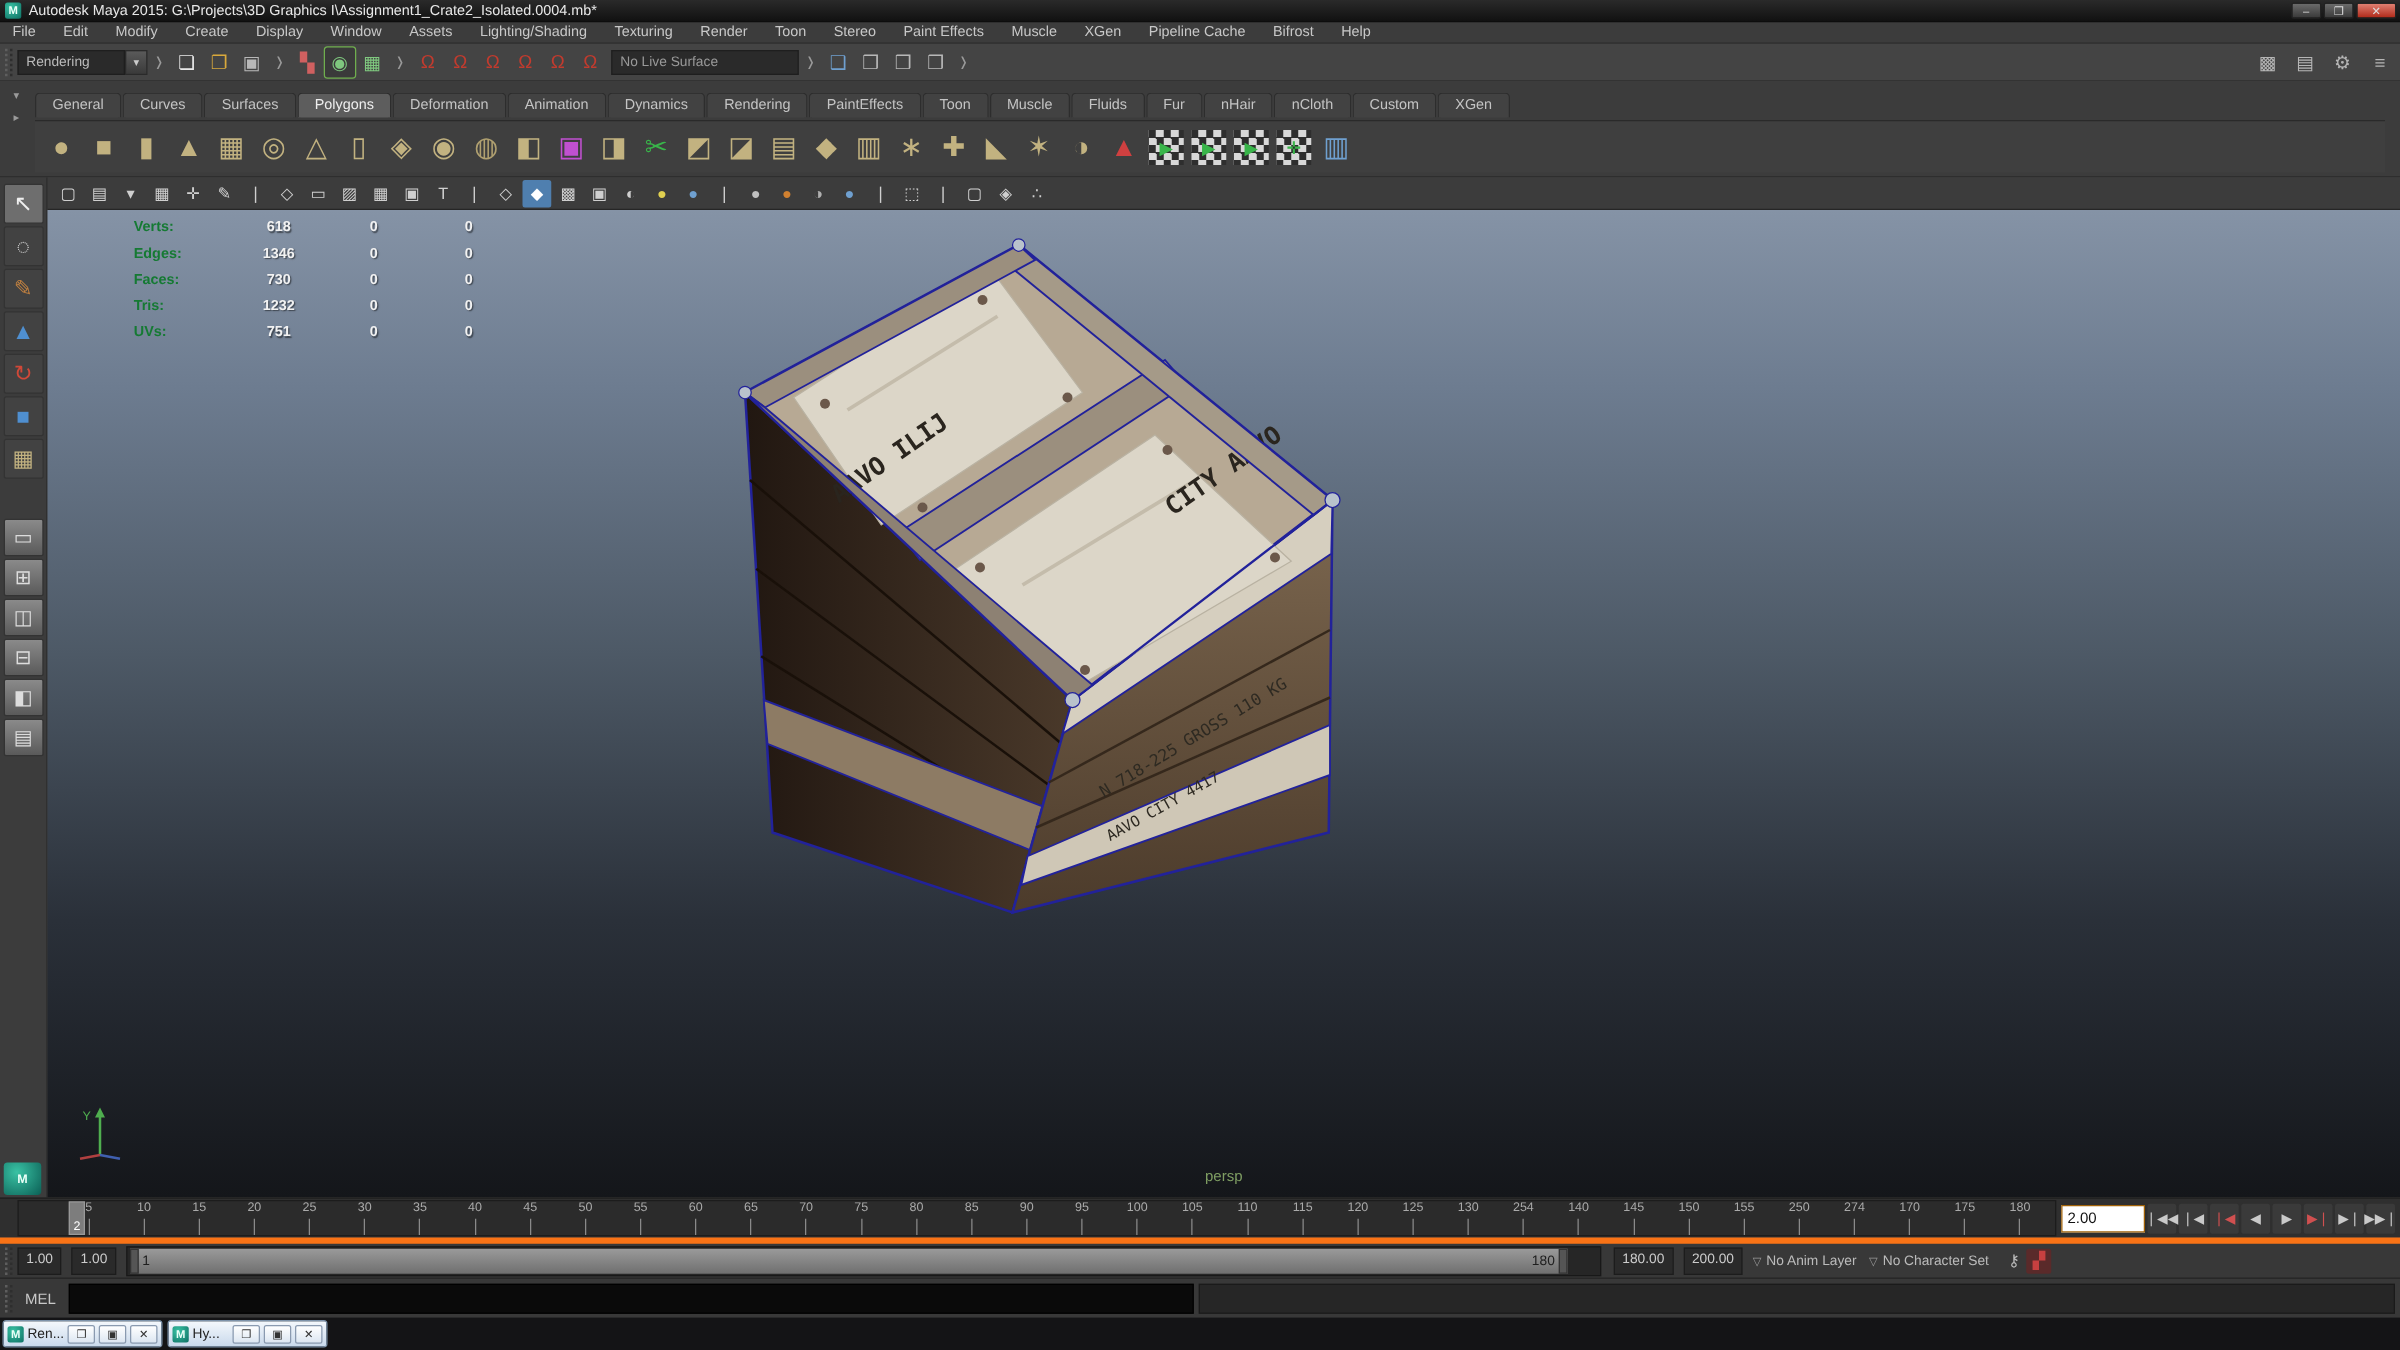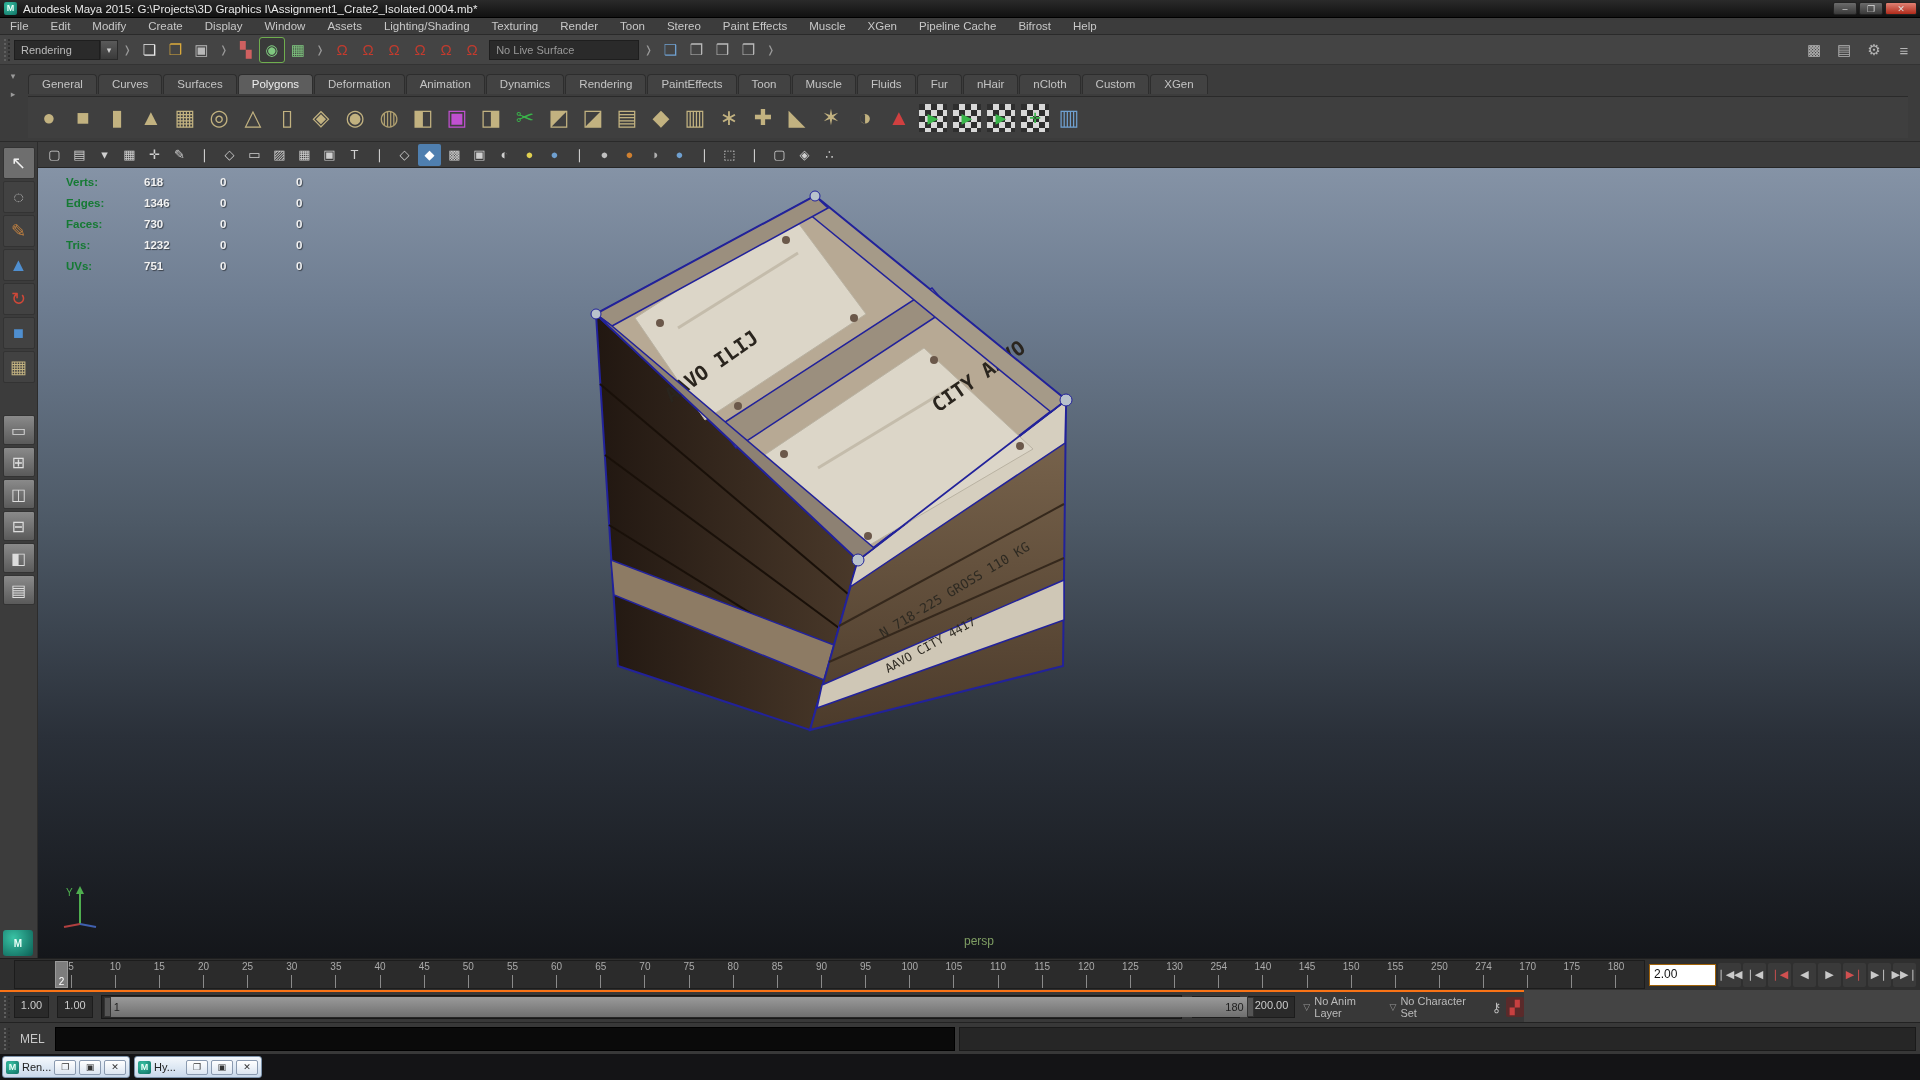--- a/index.html
+++ b/index.html
@@ -53,42 +53,42 @@
   #viewport { flex:1; display:flex; flex-direction:column; background:#3c3c3c; }
   #panel-menus { height:20px; display:flex; align-items:center; gap:26px; padding-left:12px; background:#404040; border-bottom:1px solid #2e2e2e; }
   #panel-menus span { color:#c8c8c8; font-size:11.5px; }
   #panel-toolbar { height:26px; display:flex; align-items:center; padding-left:4px; background:#3c3c3c; border-bottom:1px solid #262626; }
   .pt-icon { width:23px; height:22px; display:flex; align-items:center; justify-content:center; font-size:13px; color:#cfcfcf; border-radius:2px; margin:0 1px; }
   .pt-icon.active-blue { background:#4f7faf; color:#fff; }
   #canvas { position:relative; flex:1; background:linear-gradient(180deg,#8593a6 0%, #6d7c90 18%, #4d5966 45%, #2a3039 72%, #14161a 100%); overflow:hidden; }
 
   
   #hud { position:absolute; left:28px; top:8px; }
-  .hud-row { display:flex; height:21px; font-size:11.5px; font-weight:bold; }
+  .hud-row { display:flex; height:21px; font-size:11.5px; font-weight:bold;margin-left:41px; }
   .hud-label { width:78px; color:#157a33; }
-  .hud-v { width:76px; text-align:left; color:#f2f2f2; text-shadow:1px 1px 1px rgba(0,0,0,.5); }
+  .hud-v { width:76px; text-align:center; color:#f2f2f2; text-shadow:1px 1px 1px rgba(0,0,0,.5); }
 
   #persp-label { position:absolute; left:50%; bottom:10px; transform:translateX(-50%); color:#7f9e63; font-size:12px; }
   #axis-gizmo { position:absolute; left:18px; bottom:30px; }
 
   
   #timeslider { position:absolute; left:0; top:958px; width:1920px; height:32px; background:#2f2f2f; display:flex; align-items:stretch; border-top:1px solid #1f1f1f; }
   #ts-track { position:relative; flex:1; background:#2b2b2b; border:1px solid #1c1c1c; margin:1px 0 1px 14px; overflow:hidden; }
   #ticks { position:absolute; left:34px; right:6px; top:0; bottom:0; display:flex; }
   .tick { flex:1; display:flex; flex-direction:column; align-items:center; }
   .tick .tl { color:#aaa; font-size:10px; height:14px; }
   .tick .tm { width:1px; flex:1; background:#8a8a8a; }
   #cur-frame { position:absolute; left:40px; top:0; bottom:0; width:13px; background:#7d7d7d; border:1px solid #999; color:#fff; font-size:10px; display:flex; align-items:flex-end; justify-content:center; }
   #ts-right { width:275px; display:flex; align-items:center; gap:2px; padding:0 4px; }
   #cur-time-field { width:72px; height:22px; background:#fff; color:#111; font-size:12px; padding:2px 4px; border:1px solid #a16207; }
   .pb-btn { width:23px; height:24px; background:#3a3a3a; color:#c9c9c9; font-size:11px; display:flex; align-items:center; justify-content:center; border-radius:2px; }
   .pb-btn.key { color:#d05050; }
 
   
-  #rangeslider { position:absolute; left:0; top:990px; width:1524px; height:32px; background:#383838; display:flex; align-items:center; border-top:2px solid #f97316; }
+  #rangeslider { position:absolute; left:0; top:990px; width:1920px; height:32px; background:#383838; display:flex; align-items:center; border-top:5px solid #f97316; }
   .rs-field { height:22px; background:#2a2a2a; border:1px solid #1c1c1c; color:#ccc; font-size:11px; padding:2px 6px; margin-right:8px; }
   #rs-bar { position:relative; width:1180px; height:24px; background:#262626; border:1px solid #181818; margin-right:10px; }
   #rs-range { position:absolute; left:2px; top:1px; bottom:1px; width:1150px; background:linear-gradient(#9a9a9a,#6f6f6f); display:flex; align-items:center; justify-content:space-between; padding:0 10px; }
   #rs-range .handle { position:absolute; top:0; bottom:0; width:7px; background:#555; border:1px solid #333; }
   #rs-range .h-l { left:0; } #rs-range .h-r { right:0; }
   #rs-range span { color:#1e1e1e; font-size:11px; }
   .rs-dd { display:flex; align-items:center; gap:4px; margin-right:10px; color:#bbb; font-size:11px; }
   .rs-dd .arr { color:#999; font-size:9px; }
   .rs-mini-icon { width:20px; height:20px; display:flex; align-items:center; justify-content:center; font-size:13px; color:#bbb; }
   .rs-mini-icon.red { color:#c84040; background:#5a2a2a; border-radius:2px; }

